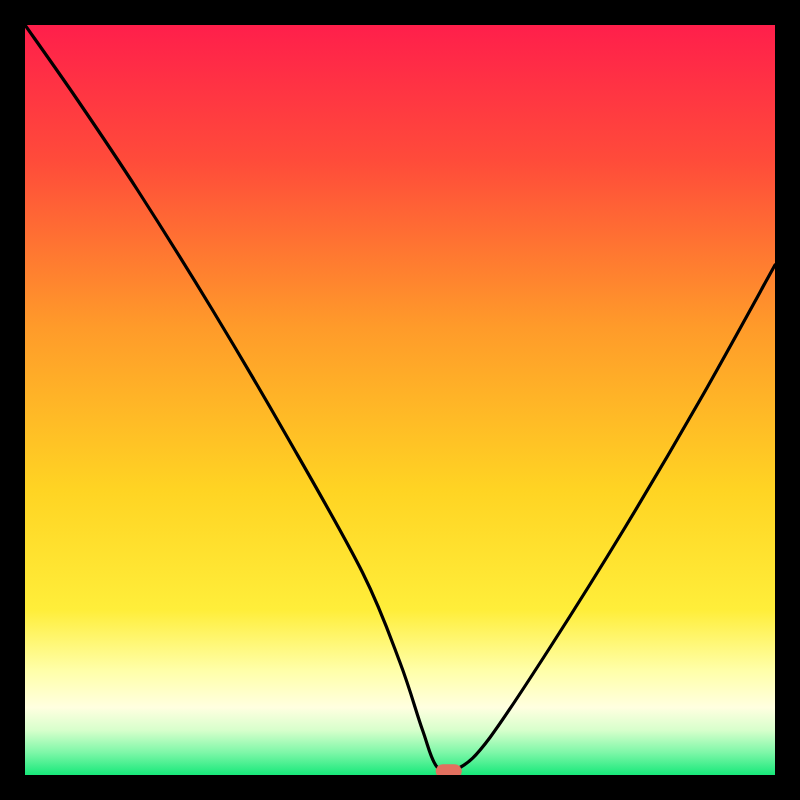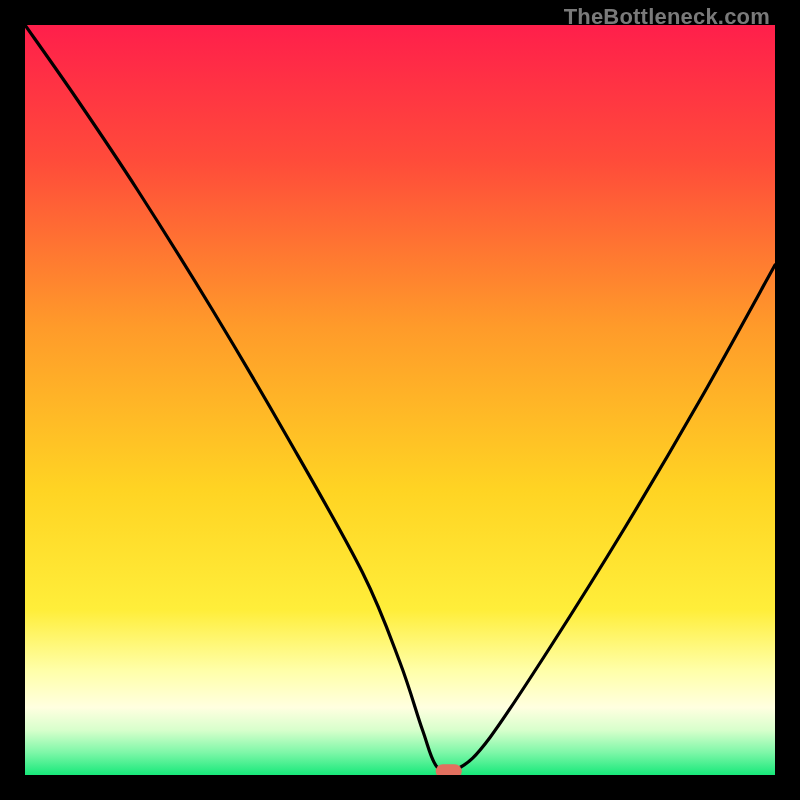--- a/index.html
+++ b/index.html
@@ -73,15 +73,14 @@
       <rect x="0" y="0" width="750" height="750" fill="url(#bnGrad)"></rect>
     </svg>
 
     <svg class="curve-svg" viewBox="0 0 750 750" preserveAspectRatio="none">
       <path id="curvePath" d="M 0.00 0.00 C 8.75 12.50, 33.75 47.50, 52.50 75.00 C 71.25 102.50, 90.00 130.00, 112.50 165.00 C 135.00 200.00, 162.50 243.75, 187.50 285.00 C 212.50 326.25, 237.50 368.75, 262.50 412.50 C 287.50 456.25, 318.75 510.00, 337.50 547.50 C 356.25 585.00, 365.00 611.25, 375.00 637.50 C 385.00 663.75, 391.25 687.50, 397.50 705.00 C 403.75 722.50, 406.25 736.25, 412.50 742.50 C 418.75 748.75, 426.25 747.50, 435.00 742.50 C 443.75 737.50, 450.00 732.50, 465.00 712.50 C 480.00 692.50, 502.50 657.50, 525.00 622.50 C 547.50 587.50, 575.00 543.75, 600.00 502.50 C 625.00 461.25, 650.00 418.75, 675.00 375.00 C 700.00 331.25, 737.50 262.50, 750.00 240.00" fill="none" stroke="#000" stroke-width="3.2" stroke-linecap="round" stroke-linejoin="round"></path>
       <rect id="minMarker" x="410.75" y="739.25" width="26" height="14" rx="7" ry="7" fill="#e2705f"></rect>
     </svg>
 
   </div>
 
-  <div class="watermark">TheBottleneck.com</div>
 
 </div>
 
 </body></html>

